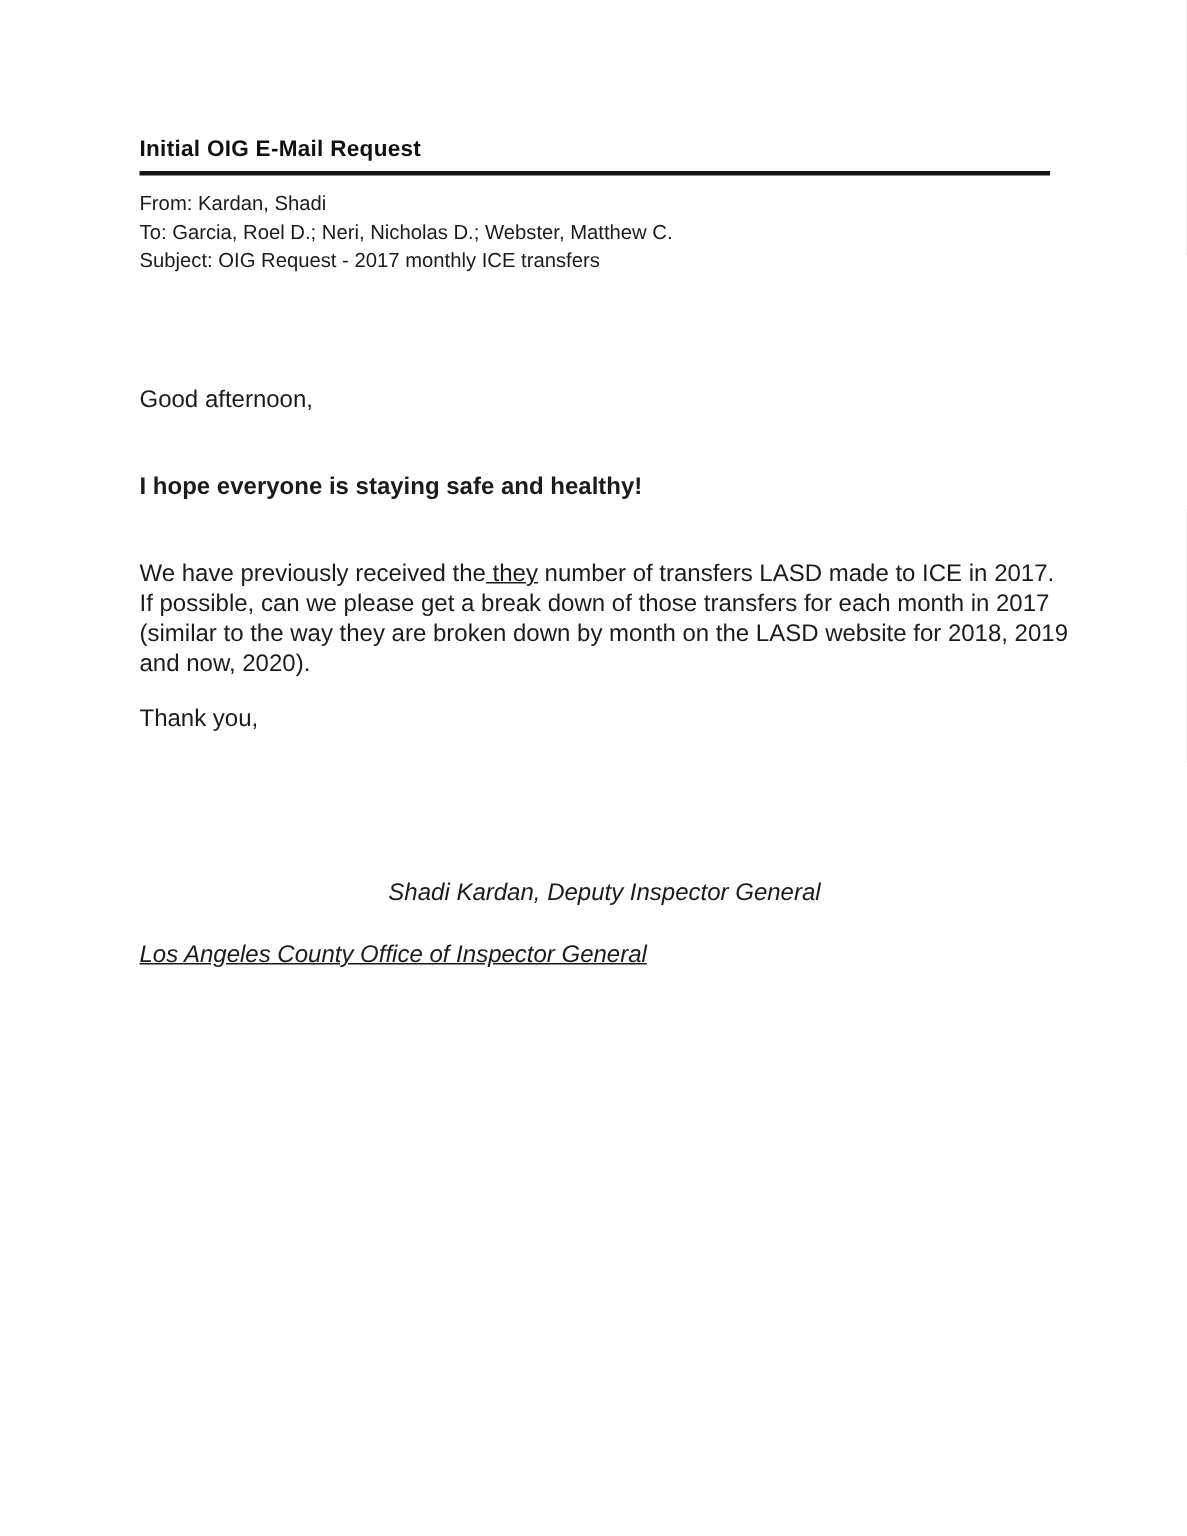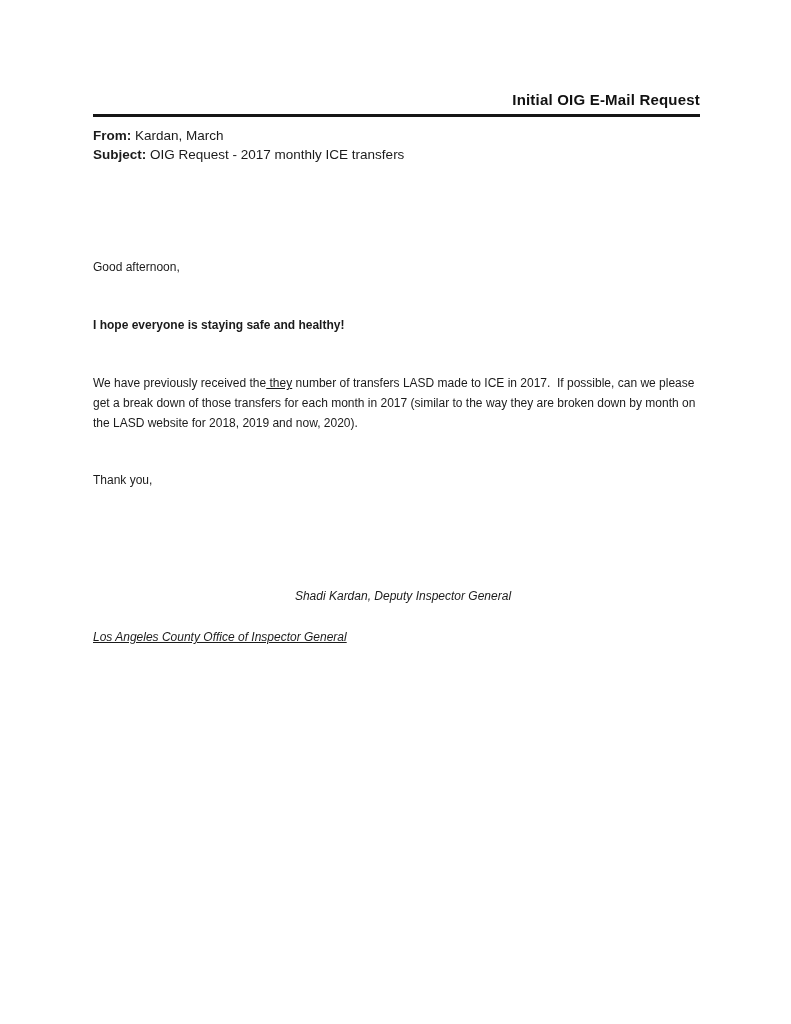--- a/index.html
+++ b/index.html
@@ -14,21 +14,21 @@
     background: #ffffff;
     font-family: "Liberation Sans", sans-serif;
     color: #1b1b1b;
     overflow: hidden;
   }
   .doc-title {
     position: absolute;
     top: 91px;
     left: 93px;
     width: 607px;
-    text-align: right;
+    text-align: left;
     font-size: 15px;
     font-weight: bold;
     letter-spacing: 0.2px;
     color: #111;
   }
   .title-rule {
     position: absolute;
     top: 114px;
     left: 93px;
     width: 607px;
@@ -37,26 +37,26 @@
   }
   .header-block {
     position: absolute;
     top: 126px;
     left: 93px;
     width: 640px;
     font-size: 13.5px;
     line-height: 19.2px;
   }
   .header-row { white-space: pre-wrap; }
-  .header-label { font-weight: bold; }
+  .header-label { font-weight: normal; }
   .body-line, .body-para {
     position: absolute;
     left: 93px;
     width: 620px;
-    font-size: 12px;
+    font-size: 16px;
     line-height: 20px;
     white-space: pre-wrap;
   }
   .greeting   { top: 257px; }
   .wellwish   { top: 315px; font-weight: bold; }
   .main-para  { top: 373px; }
   .closing    { top: 470px; }
   .first-name { top: 526px; }
   .sig-line   { font-style: italic; }
   .sig1       { top: 586px; text-align: center; }
@@ -66,21 +66,22 @@
 </head>
 <body>
 
 <div class="page">
 
   <div class="doc-title">Initial OIG E-Mail Request</div>
 
   <div class="title-rule"></div>
 
   <div class="header-block">
-    <div class="header-row"><span class="header-label">From:</span><span> Kardan, March</span></div>
+    <div class="header-row"><span class="header-label">From:</span><span> Kardan, Shadi</span></div>
+    <div class="header-row"><span class="header-label">To:</span><span> Garcia, Roel D.; Neri, Nicholas D.; Webster, Matthew C.</span></div>
     <div class="header-row"><span class="header-label">Subject:</span><span> OIG Request - 2017 monthly ICE transfers</span></div>
   </div>
 
   <div class="body-line greeting">Good afternoon,</div>
 
   <div class="body-line wellwish">I hope everyone is staying safe and healthy!</div>
 
   <div class="body-para main-para"><span>We have previously received the</span><span class="underlined"> they</span><span> number of transfers LASD made to ICE in 2017.  If possible, can we please get a break down of those transfers for each month in 2017 (similar to the way they are broken down by month on the LASD website for 2018, 2019 and now, 2020).</span></div>
 
   <div class="body-line closing">Thank you,</div>

